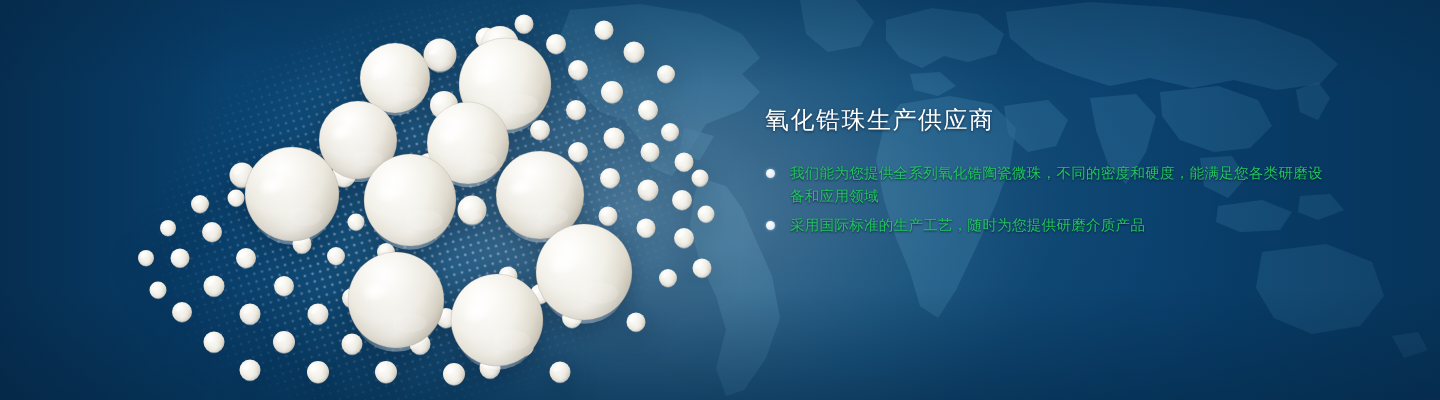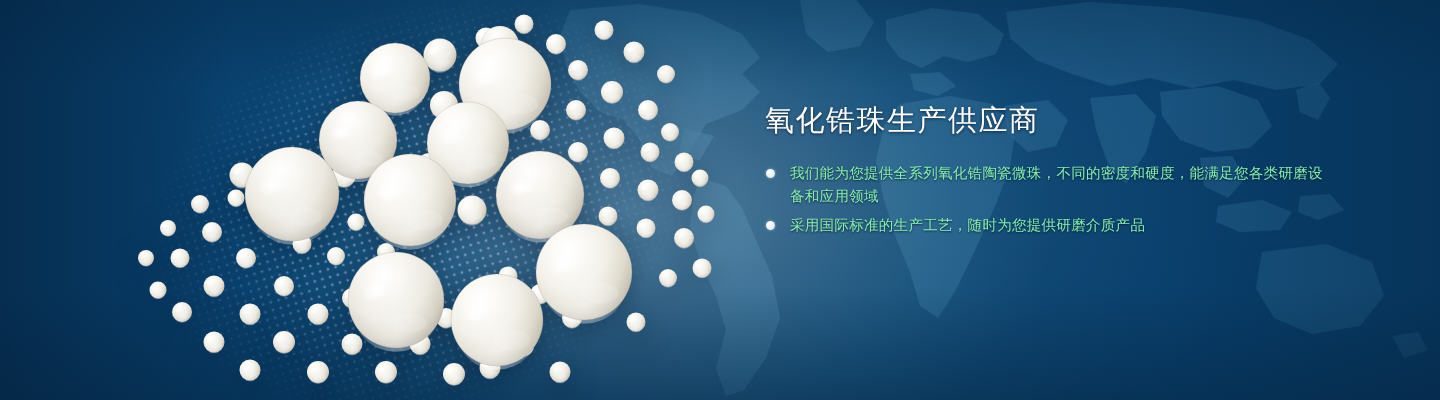--- a/index.html
+++ b/index.html
@@ -70,38 +70,38 @@
 
   
   .copy {
     position: absolute;
     left: 763px;
     top: 100px;
     width: 560px;
   }
   .headline {
     color: #ffffff;
-    font-size: 29px;
+    font-size: 24px;
     line-height: 40px;
     letter-spacing: 1.5px;
     font-weight: 400;
     margin: 0 0 22px 2px;
     text-shadow: 0 1px 3px rgba(0,18,40,0.7);
     white-space: nowrap;
   }
   .bullets {
     list-style: none;
     margin: 0;
     padding: 0;
   }
   .bullet {
     position: relative;
     padding-left: 27px;
     margin-bottom: 7px;
-    color: #86efac;
+    color: #22c55e;
     font-size: 14.5px;
     line-height: 22.5px;
     letter-spacing: 0.3px;
     text-shadow: 0 1px 2px rgba(0,16,36,0.75);
   }
   .bullet:last-child { margin-bottom: 16px; }
   .bullet-dot {
     position: absolute;
     left: 3px;
     top: 7px;

